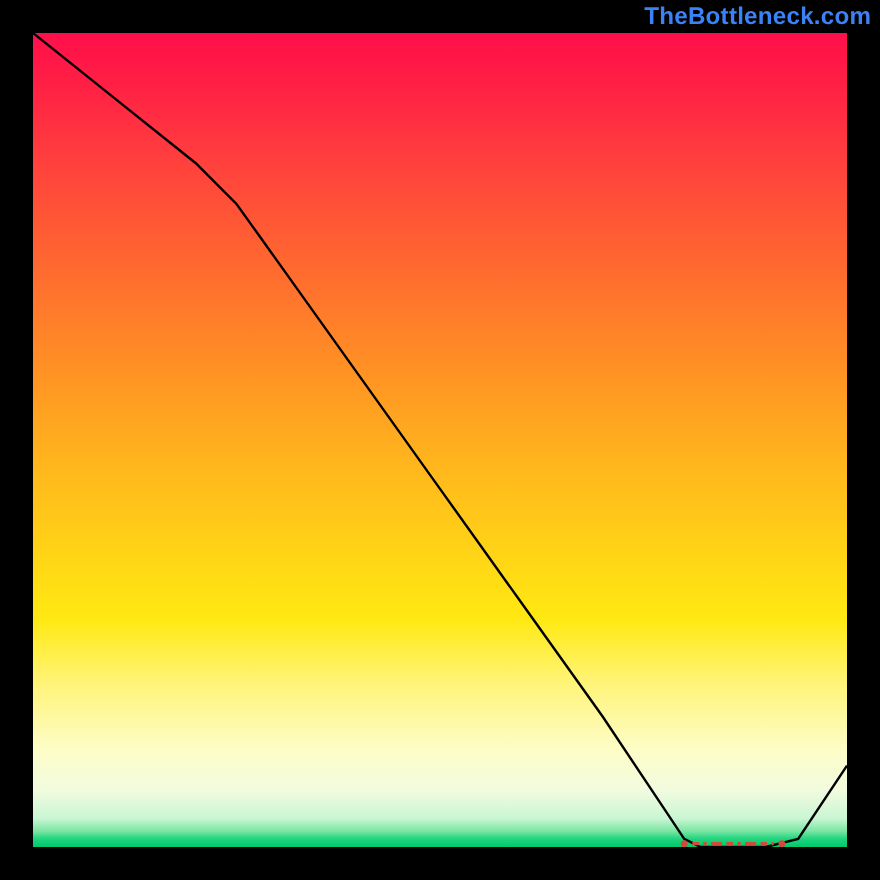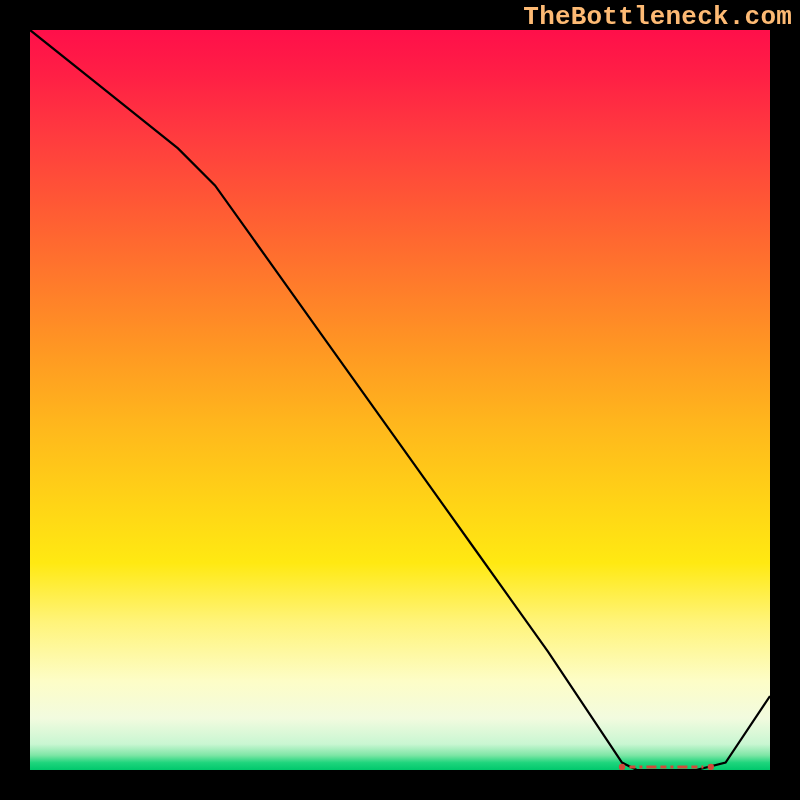--- a/index.html
+++ b/index.html
@@ -14,27 +14,26 @@
   .frame {
     position: relative;
     width: 800px;
     height: 800px;
     background: #000;
   }
   .watermark {
     position: absolute;
     top: 2px;
     right: 8px;
-    color: #fdba74;
-    font-size: 26px;
+    color: #3b82f6;
+    font-size: 22px;
     font-weight: 600;
     letter-spacing: 0.2px;
     z-index: 5;
     user-select: none;
-    font-family: Liberation Mono, monospace;
   }
   .plot {
     position: absolute;
     left: 30px;
     top: 30px;
     width: 740px;
     height: 740px;
     overflow: hidden;
   }
   .gradient {

